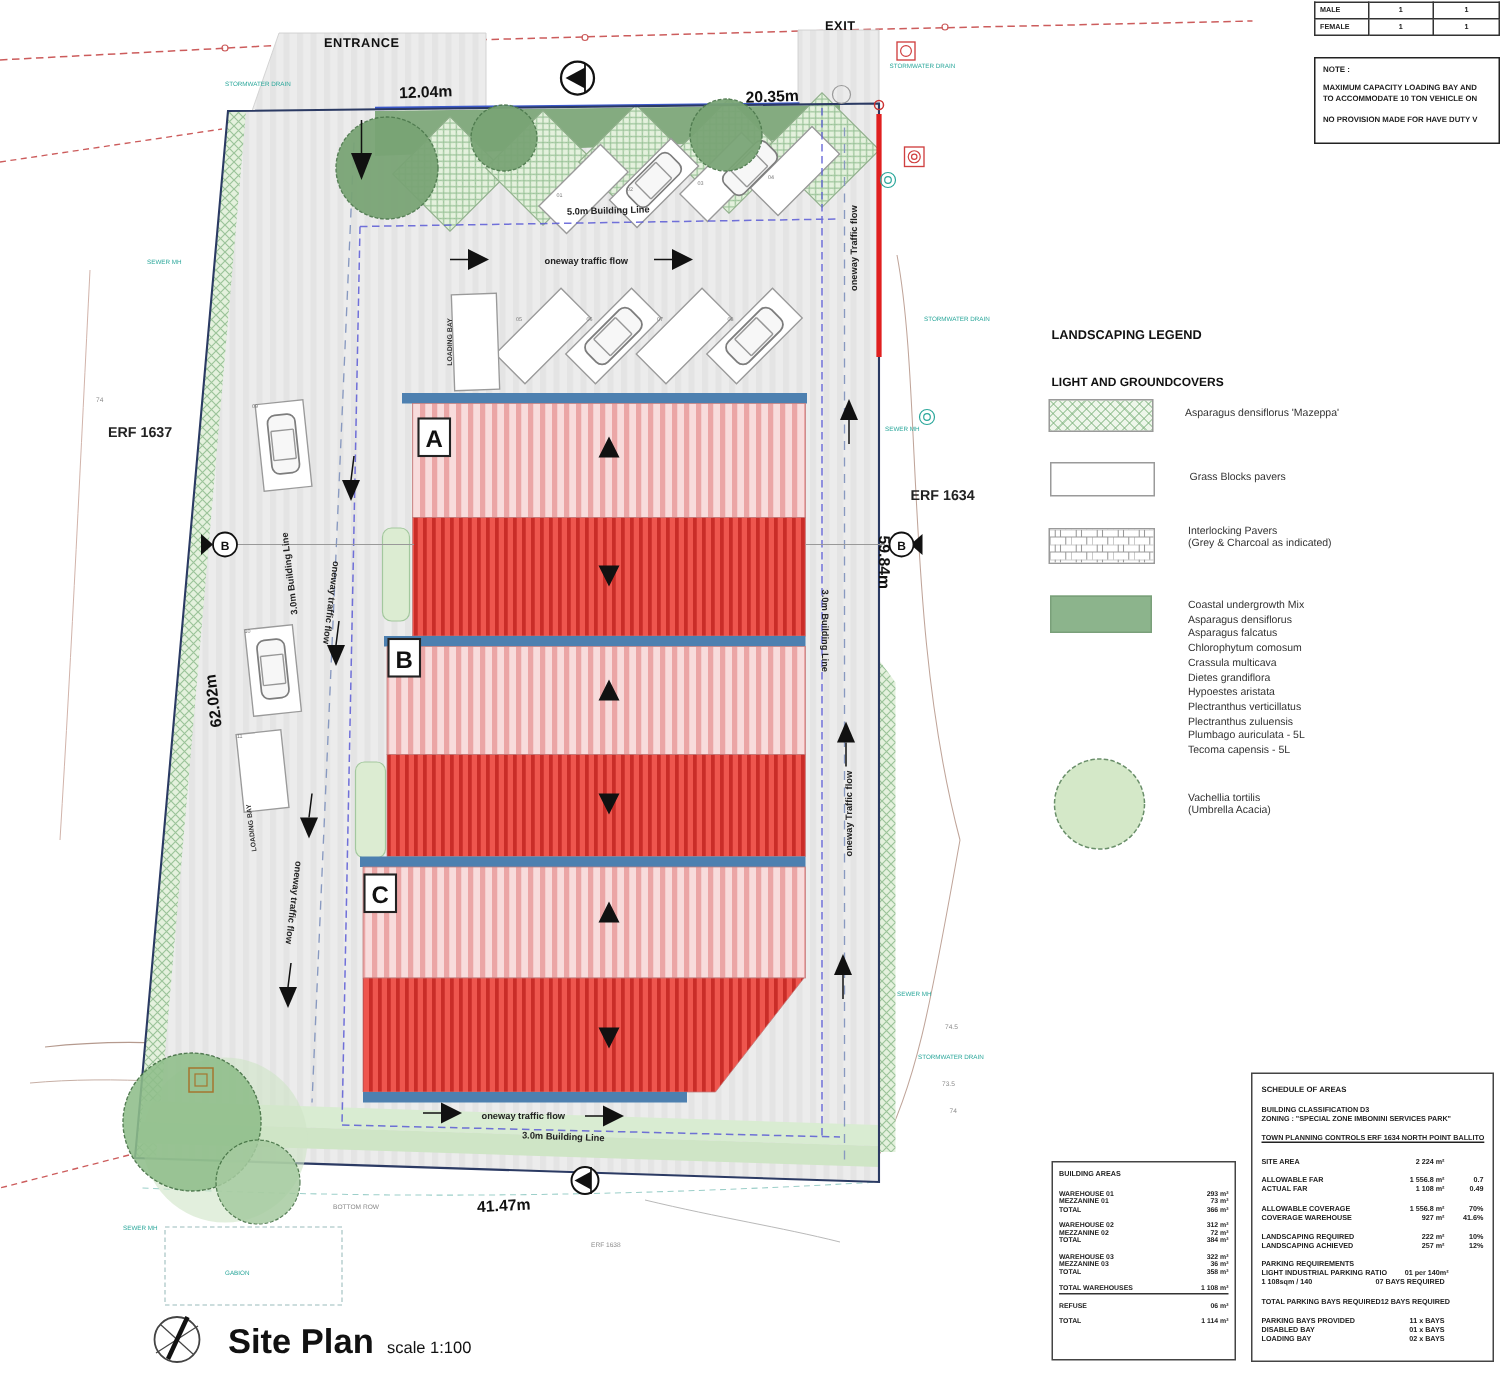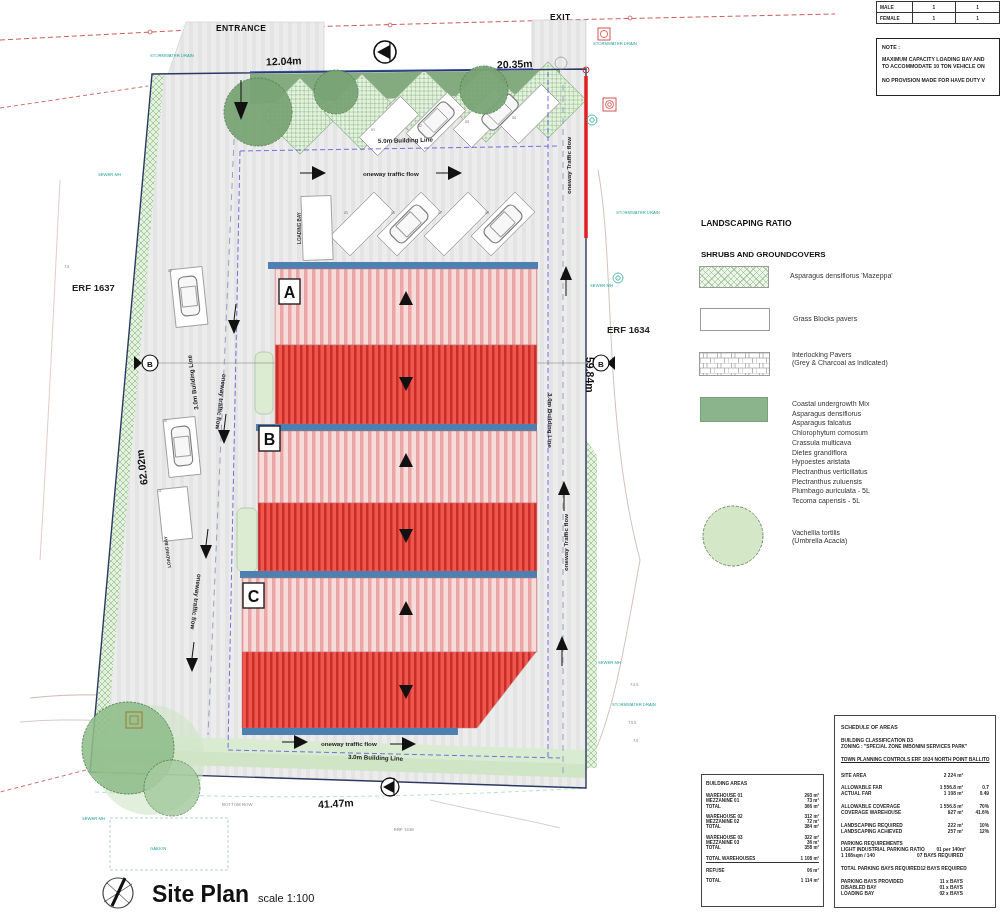--- a/index.html
+++ b/index.html
@@ -357,22 +357,22 @@
     </table>
 
 <div class="box notebox">
   <div class="nh">NOTE :</div>
   <div class="nl">MAXIMUM CAPACITY LOADING BAY AND</div>
   <div class="nl">TO ACCOMMODATE 10 TON VEHICLE ON</div>
   <div class="nl last">NO PROVISION MADE FOR HAVE DUTY V</div>
 </div>
 
 <div class="box legend">
-  <div class="lg-title">LANDSCAPING RATIO</div>
-  <div class="lg-sub">SHRUBS AND GROUNDCOVERS</div>
+  <div class="lg-title">LANDSCAPING LEGEND</div>
+  <div class="lg-sub">LIGHT AND GROUNDCOVERS</div>
 
   <div class="sw sw1"></div>
   <div class="lg-item" style="left:100px;top:62px;">Asparagus densiflorus 'Mazeppa'</div>
 
   <div class="sw sw2"></div>
   <div class="lg-item" style="left:103px;top:105px;">Grass Blocks pavers</div>
 
   <div class="sw sw3">
     <svg width="69" height="22">
       <defs>

